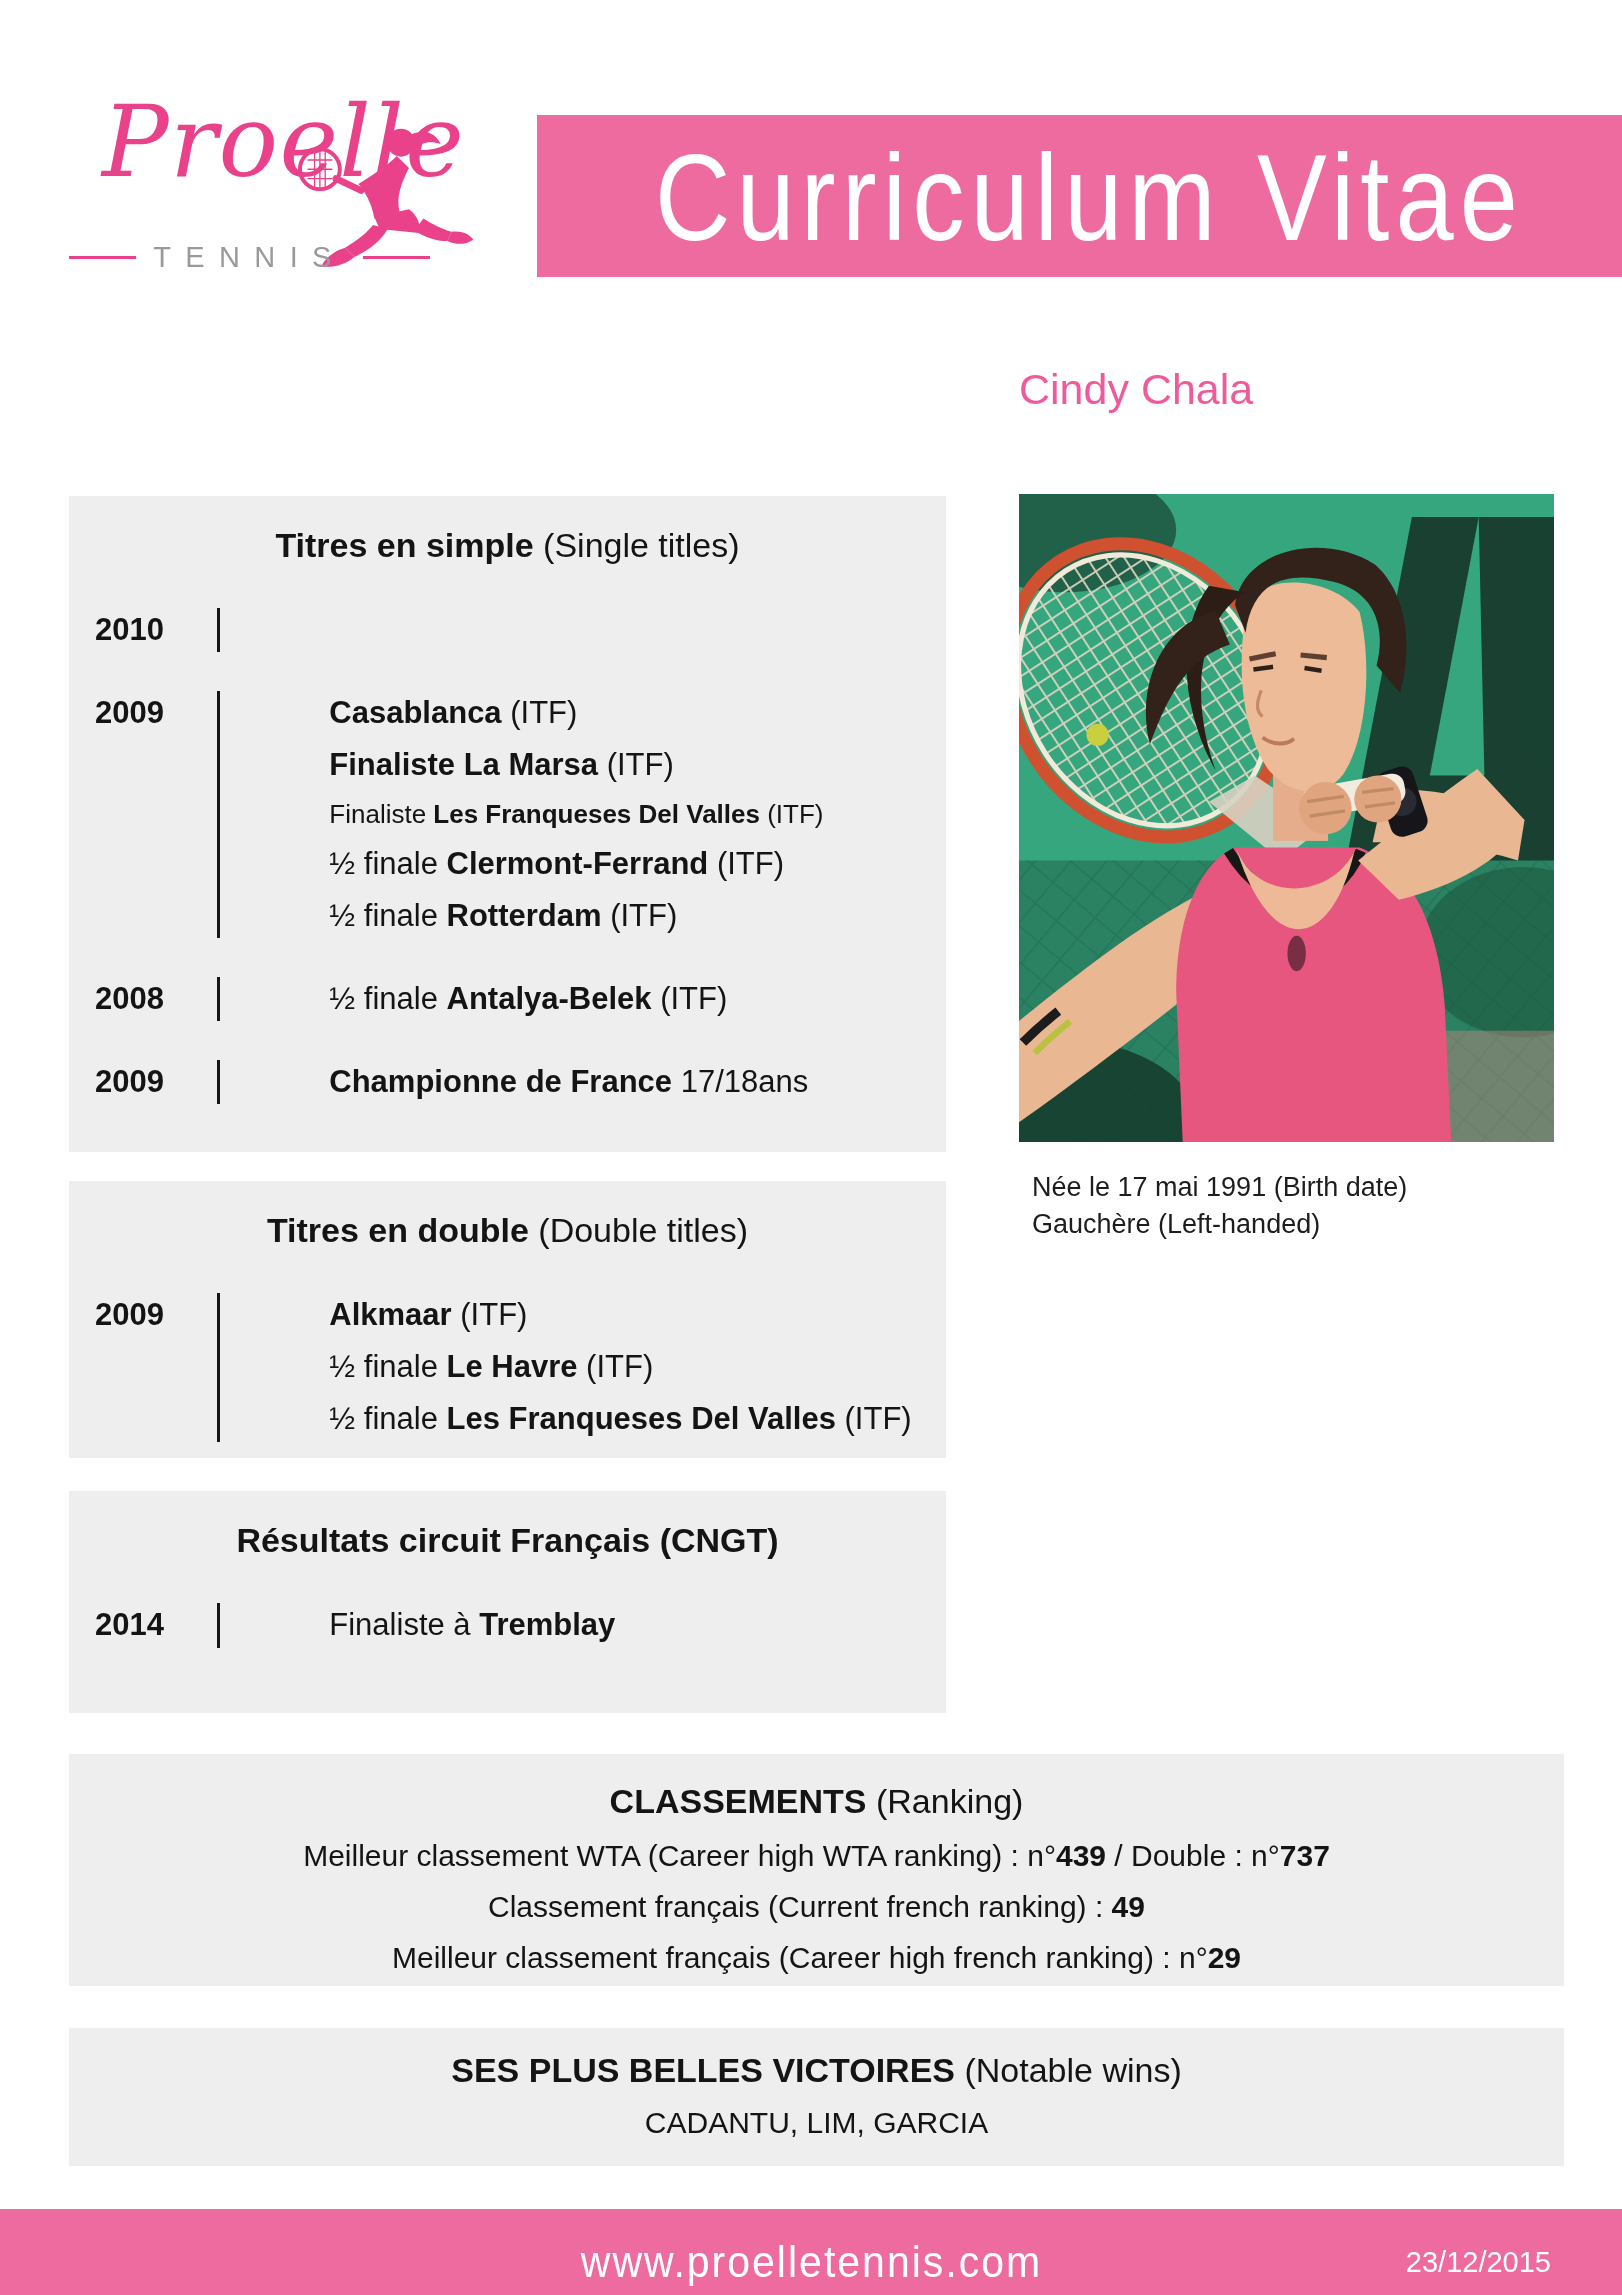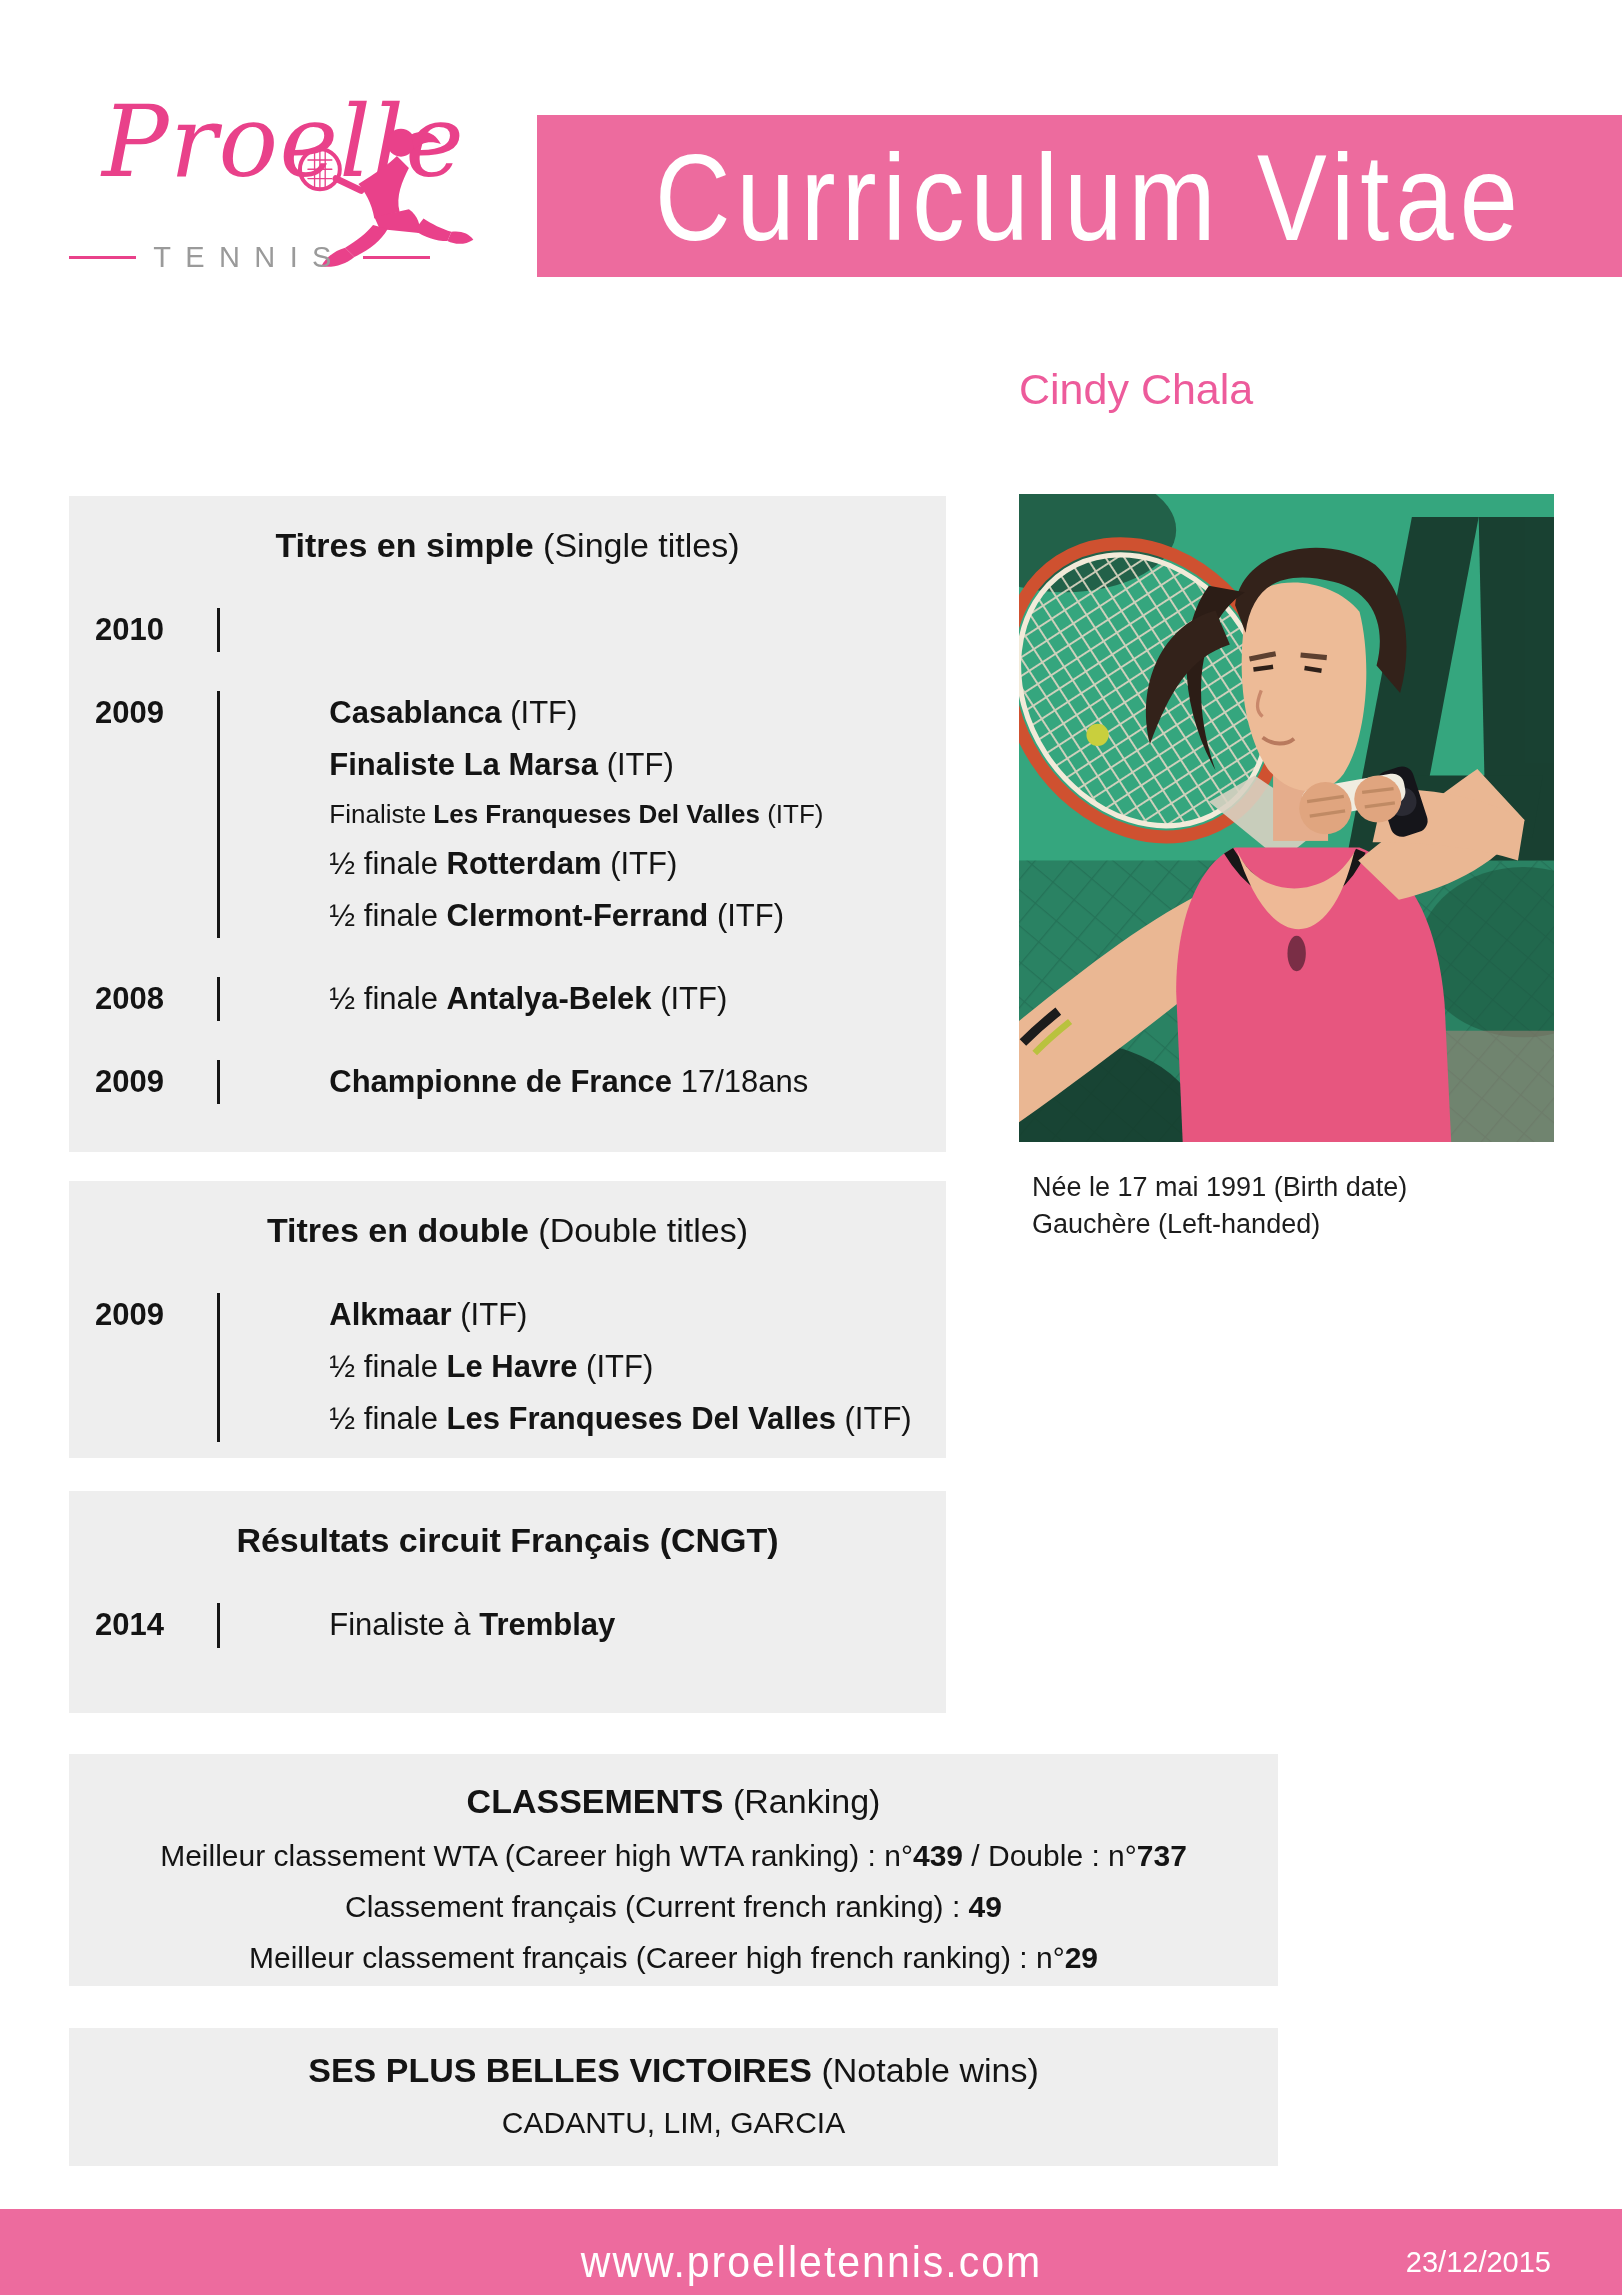--- a/index.html
+++ b/index.html
@@ -40,21 +40,21 @@
   .year{font-size:31px;font-weight:bold;line-height:52px;}
   .bar{width:3.3px;background:#161616;align-self:stretch;margin:3.9px 0;}
   .entries{padding-left:109px;}
   .line{font-size:31px;line-height:52px;white-space:nowrap;}
   .line.small{font-size:26px;line-height:47px;}
   #sec-singles{padding-bottom:44px;margin-bottom:29.4px;}
   #sec-doubles{padding-bottom:13px;margin-bottom:33px;}
   #sec-cngt{padding-bottom:62px;margin-bottom:41px;}
   #sec-doubles .box-title,#sec-cngt .box-title{margin-bottom:39px;}
 
-  .wide{width:1209px;}
+  .wide{width:1495px;}
   .wide .box-title{padding-top:27.5px;margin-bottom:9.2px;}
   .wide .wline{font-size:30px;line-height:51px;text-align:center;}
   #wsec-rankings{padding-bottom:2.6px;margin-bottom:42px;}
   #wsec-wins{padding-bottom:18.3px;}
   #wsec-wins .box-title{padding-top:23.6px;margin-bottom:6.5px;}
 
   
   .footer{position:absolute;left:0;top:2209px;width:1623px;height:106px;background:var(--pink-band);
           display:flex;align-items:center;justify-content:center;}
   .footer .url{color:#fff;font-size:41px;font-weight:300;letter-spacing:2px;transform:scaleY(1.1);}
@@ -177,22 +177,22 @@
             <div class="year">2010</div>
             <div class="bar"></div>
           </div>
           <div class="row">
             <div class="year">2009</div>
             <div class="bar"></div>
             <div class="entries">
               <div class="line"><span class="b">Casablanca </span><span>(ITF)</span></div>
               <div class="line"><span class="b">Finaliste La Marsa </span><span>(ITF)</span></div>
               <div class="line small"><span>Finaliste </span><span class="b">Les Franqueses Del Valles </span><span>(ITF)</span></div>
+              <div class="line"><span>½ finale </span><span class="b">Clermont-Ferrand </span><span>(ITF)</span></div>
               <div class="line"><span>½ finale </span><span class="b">Rotterdam </span><span>(ITF)</span></div>
-              <div class="line"><span>½ finale </span><span class="b">Clermont-Ferrand </span><span>(ITF)</span></div>
             </div>
           </div>
           <div class="row">
             <div class="year">2008</div>
             <div class="bar"></div>
             <div class="entries">
               <div class="line"><span>½ finale </span><span class="b">Antalya-Belek </span><span>(ITF)</span></div>
             </div>
           </div>
           <div class="row">

